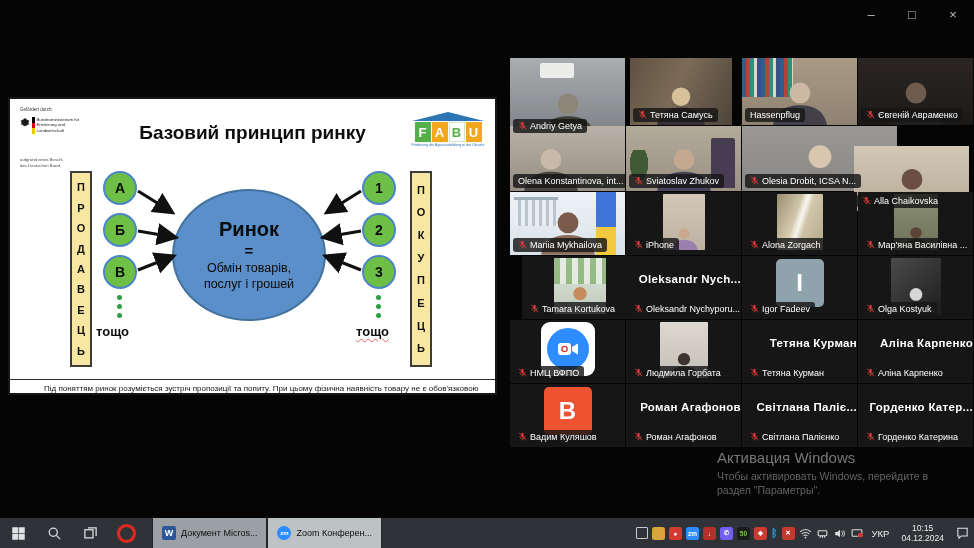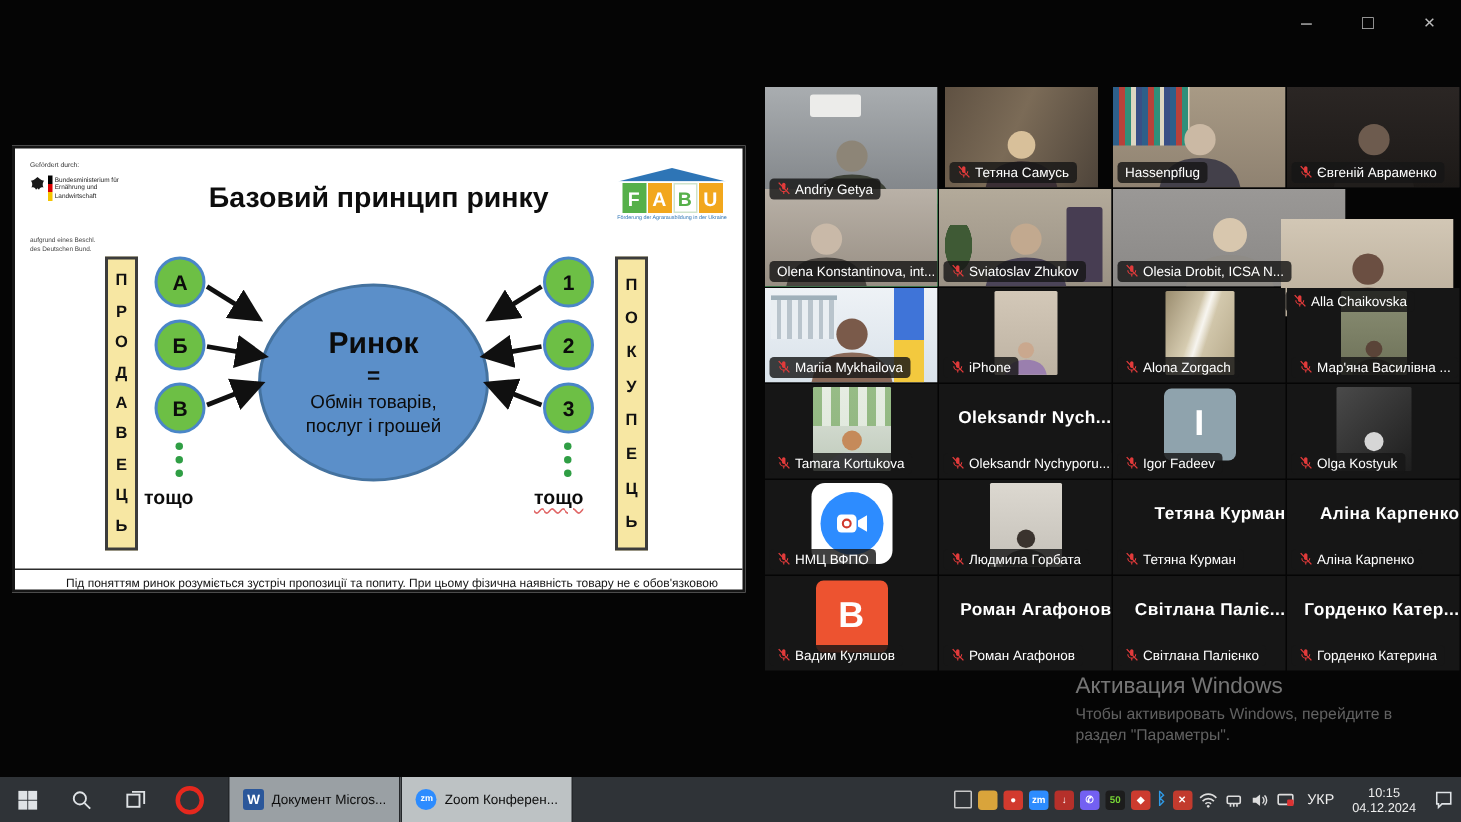--- a/index.html
+++ b/index.html
@@ -428,21 +428,21 @@
       <div class="name-label">
         <svg width="9" height="9" viewBox="0 0 24 24">
           <path d="M12 14a3 3 0 0 0 3-3V5a3 3 0 0 0-6 0v6a3 3 0 0 0 3 3z" fill="#e23b3b"></path>
           <path d="M19 11a7 7 0 0 1-14 0" stroke="#e23b3b" stroke-width="2" fill="none"></path>
           <path d="M12 18v4" stroke="#e23b3b" stroke-width="2"></path>
           <path d="M3 2l19 20" stroke="#e23b3b" stroke-width="2.4"></path>
         </svg>
         <span>Мар'яна Василівна ...</span>
       </div>
     </div>
-    <div class="tile" style="left: 0px; top: 198px; width: 115px; height: 63px;">
+    <div class="tile" style="left: 12px; top: 198px; width: 115px; height: 63px;">
       <div class="media small" style="width: 52px; background: linear-gradient(rgb(223, 229, 220), rgb(191, 202, 187));">
         <div class="x-greenwin"></div>
         <svg class="person" viewBox="0 0 120 80" preserveAspectRatio="xMidYMax meet">
           <circle cx="60" cy="28" r="17" fill="#c58a5a"></circle>
           <path d="M16 80 Q22 48 60 48 Q98 48 104 80 Z" fill="#cdd3da"></path>
         </svg>
       </div>
       <div class="name-label">
         <svg width="9" height="9" viewBox="0 0 24 24">
           <path d="M12 14a3 3 0 0 0 3-3V5a3 3 0 0 0-6 0v6a3 3 0 0 0 3 3z" fill="#e23b3b"></path>

